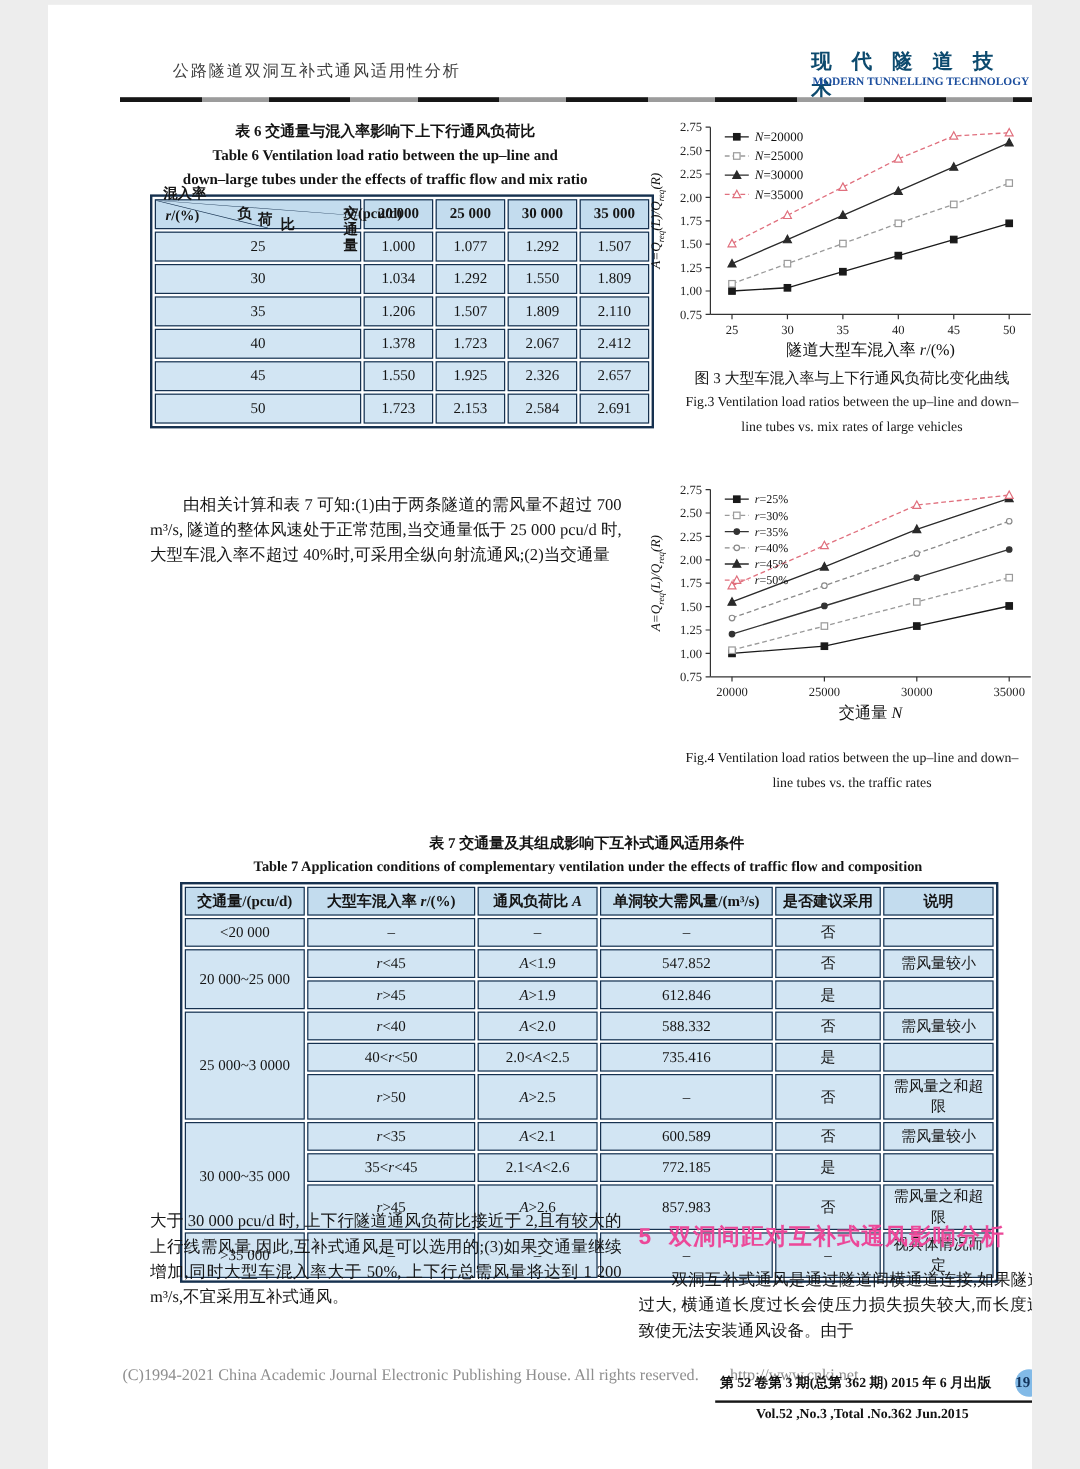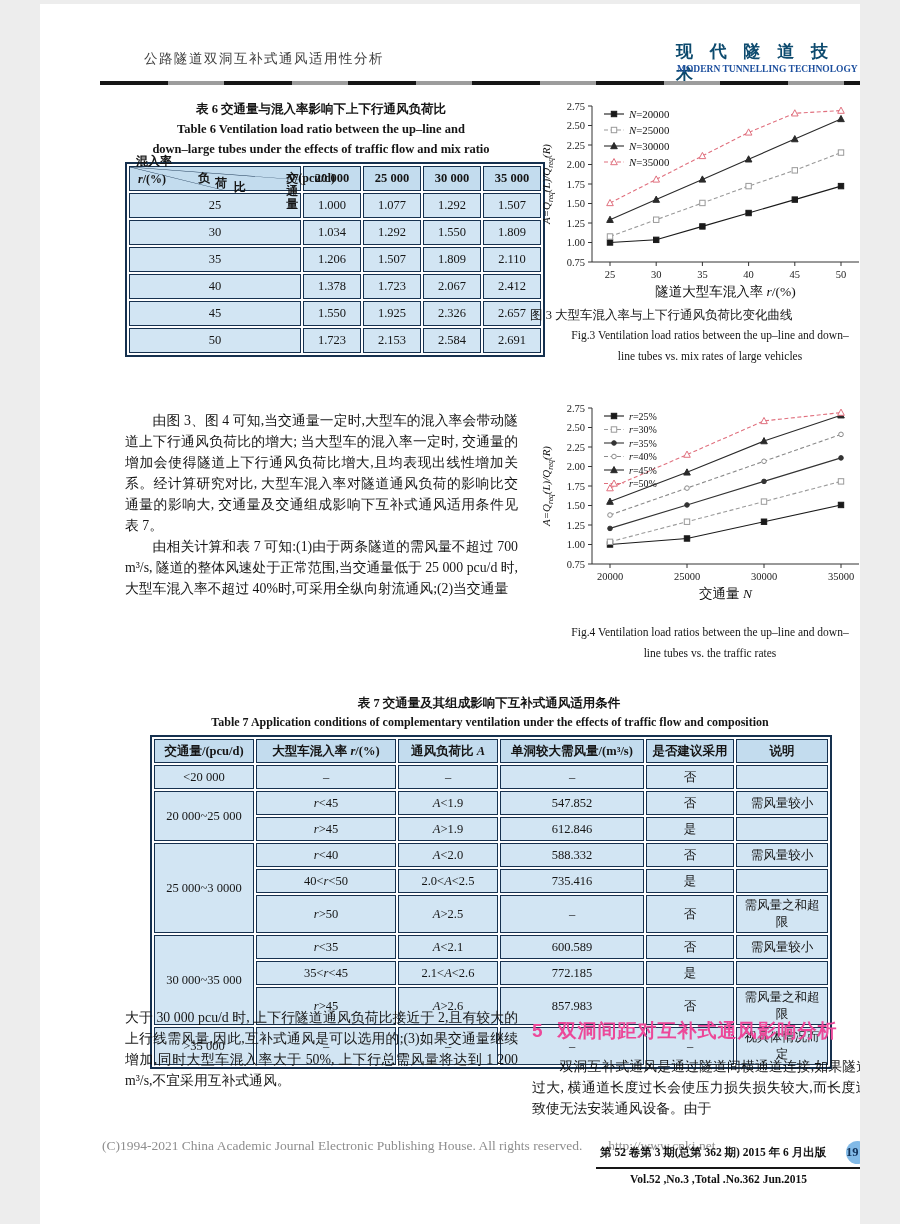--- a/index.html
+++ b/index.html
@@ -11,21 +11,21 @@
   .hdr-title{left:104px;top:46px;font-size:13.5px;letter-spacing:1.5px;color:#3d3d3d;}
   .jzh{left:636px;top:36px;font-size:17px;font-weight:700;color:#0c4a6e;letter-spacing:6px;
        font-family:"Liberation Sans",sans-serif;}
   .jen{left:637px;top:60px;font-size:9.5px;font-weight:700;color:#1d4f9e;}
   .hdr-rule{left:60px;top:77px;width:796px;height:4px;
             background:repeating-linear-gradient(90deg,#161616 0 68px,#9c9c9c 68px 124px);}
 
   
   .capzh{font-size:12.5px;font-weight:700;text-align:center;}
   .capen{font-size:12.5px;font-weight:700;text-align:center;}
-  .figzh{font-size:12.5px;text-align:left;}
+  .figzh{font-size:12.5px;text-align:center;}
   .figen{font-size:11.5px;text-align:center;}
 
   
   table.blue{border-collapse:separate;border-spacing:2px;border:2px solid #16314f;background:#fff;}
   table.blue th,table.blue td{background:#d2e5f3;border:1px solid #16314f;font-size:12.5px;
       text-align:center;padding:1px 2px;height:20px;}
   table.blue thead th{background:#c3dcee;}
   #table6 td,#table6 th{height:21px;}
   .diag{width:170px;height:84px;position:relative;padding:0 !important;}
   .diag span{position:absolute;font-size:12px;line-height:13px;}
@@ -137,21 +137,20 @@
             <td>1.723</td>
             <td>2.153</td>
             <td>2.584</td>
             <td>2.691</td>
           </tr>
         </tbody>
     </table>
   </div>
 
   <div class="abs lcol">
-    <p class="para ind">由图 3、图 4 可知,当交通量一定时,大型车的混入率会带动隧道上下行通风负荷比的增大; 当大型车的混入率一定时, 交通量的增加会使得隧道上下行通风负荷比增大,且均表现出线性增加关系。经计算研究对比, 大型车混入率对隧道通风负荷的影响比交通量的影响大, 交通量及交通组成影响下互补式通风适用条件见表 7。</p>
     <p class="para ind">由相关计算和表 7 可知:(1)由于两条隧道的需风量不超过 700 m³/s, 隧道的整体风速处于正常范围,当交通量低于 25 000 pcu/d 时,大型车混入率不超过 40%时,可采用全纵向射流通风;(2)当交通量</p>
   </div>
 
   <svg id="fig3" class="chart" style="left:496px;top:90px;" width="345" height="208">
       <line x1="56" y1="12" x2="56" y2="168" stroke="#333" stroke-width="1"></line>
       <line x1="56" y1="168" x2="323" y2="168" stroke="#333" stroke-width="1"></line>
       <line x1="52" y1="168" x2="56" y2="168" stroke="#333" stroke-width="1"></line>
       <text x="49" y="171.5" text-anchor="end" font-size="10.5" font-family="&quot;Liberation Serif&quot;,&quot;DejaVu Serif&quot;,serif" fill="#222">0.75</text>
       <line x1="52" y1="148.5" x2="56" y2="148.5" stroke="#333" stroke-width="1"></line>
       <text x="49" y="152" text-anchor="end" font-size="10.5" font-family="&quot;Liberation Serif&quot;,&quot;DejaVu Serif&quot;,serif" fill="#222">1.00</text>

